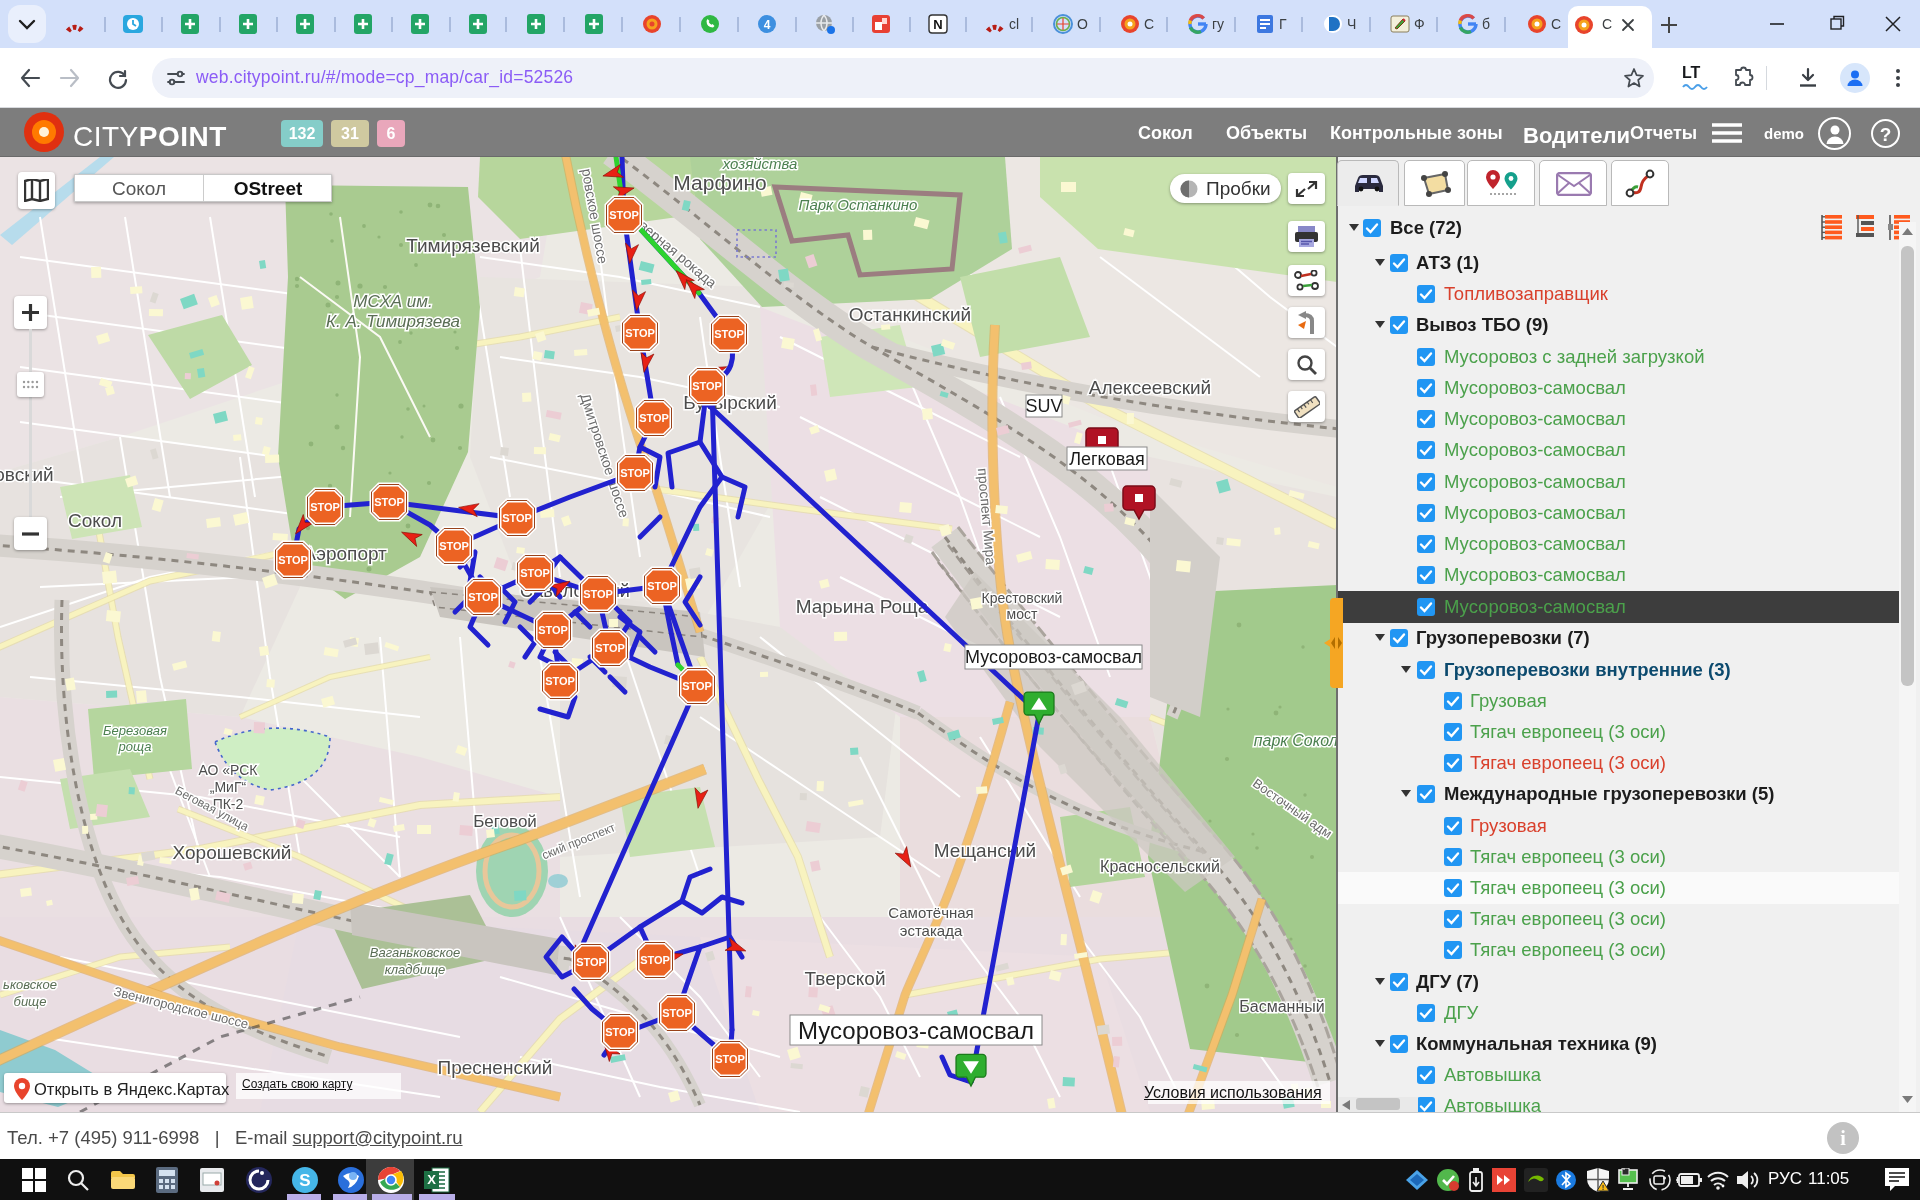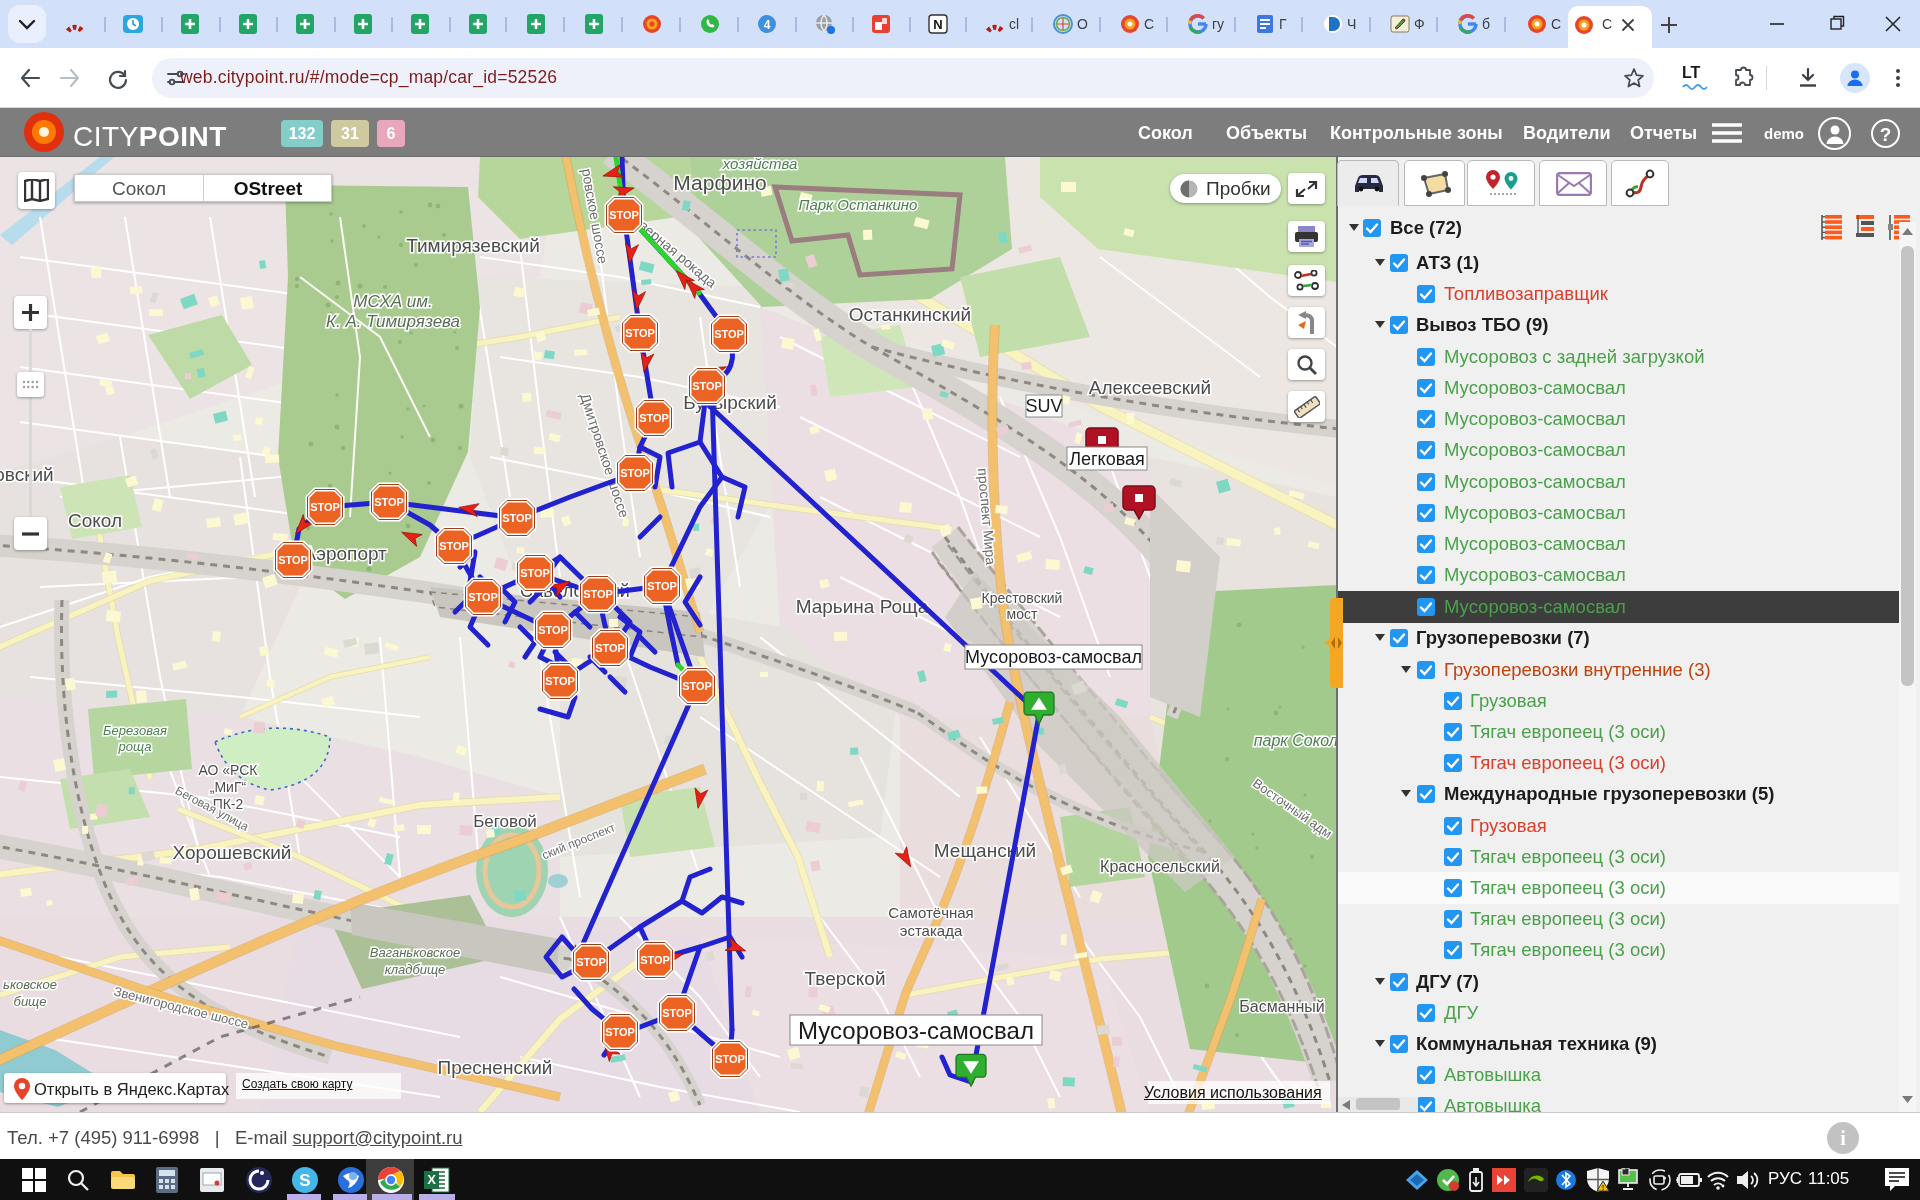--- a/index.html
+++ b/index.html
@@ -189,21 +189,21 @@
   </svg>
 <svg class="abs" style="left:106px;top:66px" width="24" height="24">
     <path d="M19,5 v5 h-5 M19,10 A8,8 0 1 0 20,14" stroke="#454b52" stroke-width="2.2" fill="none" stroke-linecap="round"></path>
   </svg>
 <div class="abs" style="left:152px;top:58px;width:1502px;height:40px;border-radius:20px;background:#eef1f9"></div>
 <svg class="abs" style="left:166px;top:68px" width="20" height="20">
     <path d="M2,6 h10 M16,6 h2 M2,14 h2 M8,14 h10" stroke="#454b52" stroke-width="1.8" stroke-linecap="round"></path>
     <circle cx="14" cy="6" r="2.4" fill="none" stroke="#454b52" stroke-width="1.8"></circle>
     <circle cx="6" cy="14" r="2.4" fill="none" stroke="#454b52" stroke-width="1.8"></circle>
   </svg>
-<div class="abs" style="left:180px;top:67px;font-size:17.5px;color:#7f1d1d;letter-spacing:0.2px">web.citypoint.ru/#/mode=cp_map/car_id=52526</div>
+<div class="abs" style="left:196px;top:67px;font-size:17.5px;color:#8b5cf6;letter-spacing:0.2px">web.citypoint.ru/#/mode=cp_map/car_id=52526</div>
 <svg class="abs" style="left:1622px;top:66px" width="24" height="24">
     <path d="M12,3 L14.6,9.2 L21,9.8 L16.2,14 L17.6,20.5 L12,17 L6.4,20.5 L7.8,14 L3,9.8 L9.4,9.2 Z" fill="none" stroke="#454b52" stroke-width="1.7" stroke-linejoin="round"></path>
   </svg>
 <div class="abs" style="left:1682px;top:64px;font-size:16px;font-weight:bold;color:#17191c">LT</div>
 <svg class="abs" style="left:1682px;top:82px" width="26" height="8">
     <path d="M1,5 q3,-4 6,0 t6,0 t6,0 t6,0" stroke="#4a9fe8" stroke-width="2" fill="none"></path>
   </svg>
 <svg class="abs" style="left:1732px;top:66px" width="24" height="24">
     <path d="M9,4 a2.5,2.5 0 0 1 5,0 h4 v5 a2.5,2.5 0 0 1 0,5 v5 h-5 a2.5,2.5 0 0 0 -5,0 H4 v-5 a2.5,2.5 0 0 0 0,-5 V4 z" fill="none" stroke="#454b52" stroke-width="1.8" stroke-linejoin="round"></path>
   </svg>
@@ -227,21 +227,21 @@
 <div class="abs" style="left:24px;top:112px;width:40px;height:40px;border-radius:50%;background:#e03010"></div>
 <div class="abs" style="left:32px;top:120px;width:24px;height:24px;border-radius:50%;background:#ff7a00"></div>
 <div class="abs" style="left:39px;top:127px;width:10px;height:10px;border-radius:50%;background:#fff3da"></div>
 <div class="abs" style="left:73px;top:121px;font-size:28px;color:#fff;letter-spacing:0.5px"><span style="font-weight:300">CITY</span><span style="font-weight:700">POINT</span></div>
 <div class="abs" style="left:281px;top:120px;width:42px;height:27px;border-radius:4px;background:#85cdc9;color:#fff;font-size:16px;font-weight:bold;text-align:center;line-height:27px">132</div>
 <div class="abs" style="left:331px;top:120px;width:38px;height:27px;border-radius:4px;background:#cfc9a0;color:#fff;font-size:16px;font-weight:bold;text-align:center;line-height:27px">31</div>
 <div class="abs" style="left:377px;top:120px;width:28px;height:27px;border-radius:4px;background:#e9a7bb;color:#fff;font-size:16px;font-weight:bold;text-align:center;line-height:27px">6</div>
 <div class="abs" style="left:1138px;top:123px;font-size:18px;font-weight:bold;color:#fff">Сокол</div>
 <div class="abs" style="left:1226px;top:123px;font-size:18px;font-weight:bold;color:#fff">Объекты</div>
 <div class="abs" style="left:1330px;top:123px;font-size:18px;font-weight:bold;color:#fff">Контрольные зоны</div>
-<div class="abs" style="left:1523px;top:123px;font-size:18px;font-weight:bold;color:#fff">Водители</div>
+<div class="abs" style="left:1523px;top:123px;font-size:22px;font-weight:bold;color:#fff">Водители</div>
 <div class="abs" style="left:1630px;top:123px;font-size:18px;font-weight:bold;color:#fff">Отчеты</div>
 <svg class="abs" style="left:1710px;top:122px" width="34" height="22">
     <path d="M2,3 h30 M2,11 h30 M2,19 h30" stroke="#fff" stroke-width="3.6"></path>
   </svg>
 <div class="abs" style="left:1764px;top:125px;font-size:15px;font-weight:bold;color:#fff">demo</div>
 <div class="abs" style="left:1818px;top:117px;width:33px;height:33px;border-radius:50%;border:2px solid #fff;background:#7d7d7d"></div>
 <svg class="abs" style="left:1824px;top:122px" width="22" height="24">
     <circle cx="11" cy="8" r="4.5" fill="#fff"></circle>
     <path d="M2.5,22 a8.5,7.5 0 0 1 17,0 z" fill="#fff"></path>
   </svg>
@@ -1095,21 +1095,21 @@
     <path d="M4,9.5 L7.5,13 L14,5.5" stroke="#fff" stroke-width="2.4" fill="none" stroke-linecap="round"></path>
   </svg>
 <div class="abs" style="left:1416px;top:627px;font-size:18.5px;font-weight:bold;color:#1c1c1c;white-space:nowrap">Грузоперевозки (7)</div>
 <svg class="abs" style="left:1401px;top:666px" width="10" height="8">
     <polygon points="0,0 10,0 5,7" fill="#333"></polygon>
   </svg>
 <div class="abs" style="left:1417px;top:661px;width:18px;height:18px;background:#2196f3;border-radius:3px"></div>
 <svg class="abs" style="left:1417px;top:661px" width="18" height="18">
     <path d="M4,9.5 L7.5,13 L14,5.5" stroke="#fff" stroke-width="2.4" fill="none" stroke-linecap="round"></path>
   </svg>
-<div class="abs" style="left:1444px;top:659px;font-size:18.5px;font-weight:normal;color:#c2410c;white-space:nowrap">Грузоперевозки внутренние (3)</div>
+<div class="abs" style="left:1444px;top:659px;font-size:18.5px;font-weight:bold;color:#0c4a6e;white-space:nowrap">Грузоперевозки внутренние (3)</div>
 <div class="abs" style="left:1444px;top:692px;width:18px;height:18px;background:#2196f3;border-radius:3px"></div>
 <svg class="abs" style="left:1444px;top:692px" width="18" height="18">
     <path d="M4,9.5 L7.5,13 L14,5.5" stroke="#fff" stroke-width="2.4" fill="none" stroke-linecap="round"></path>
   </svg>
 <div class="abs" style="left:1470px;top:690px;font-size:18.5px;font-weight:normal;color:#4ba14b;white-space:nowrap">Грузовая</div>
 <div class="abs" style="left:1444px;top:723px;width:18px;height:18px;background:#2196f3;border-radius:3px"></div>
 <svg class="abs" style="left:1444px;top:723px" width="18" height="18">
     <path d="M4,9.5 L7.5,13 L14,5.5" stroke="#fff" stroke-width="2.4" fill="none" stroke-linecap="round"></path>
   </svg>
 <div class="abs" style="left:1470px;top:721px;font-size:18.5px;font-weight:normal;color:#4ba14b;white-space:nowrap">Тягач европеец (3 оси)</div>

